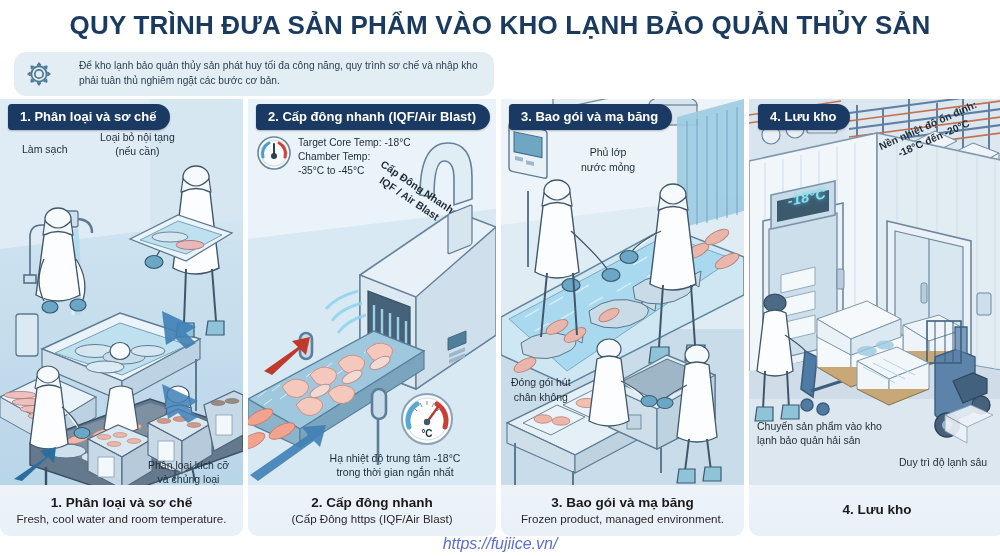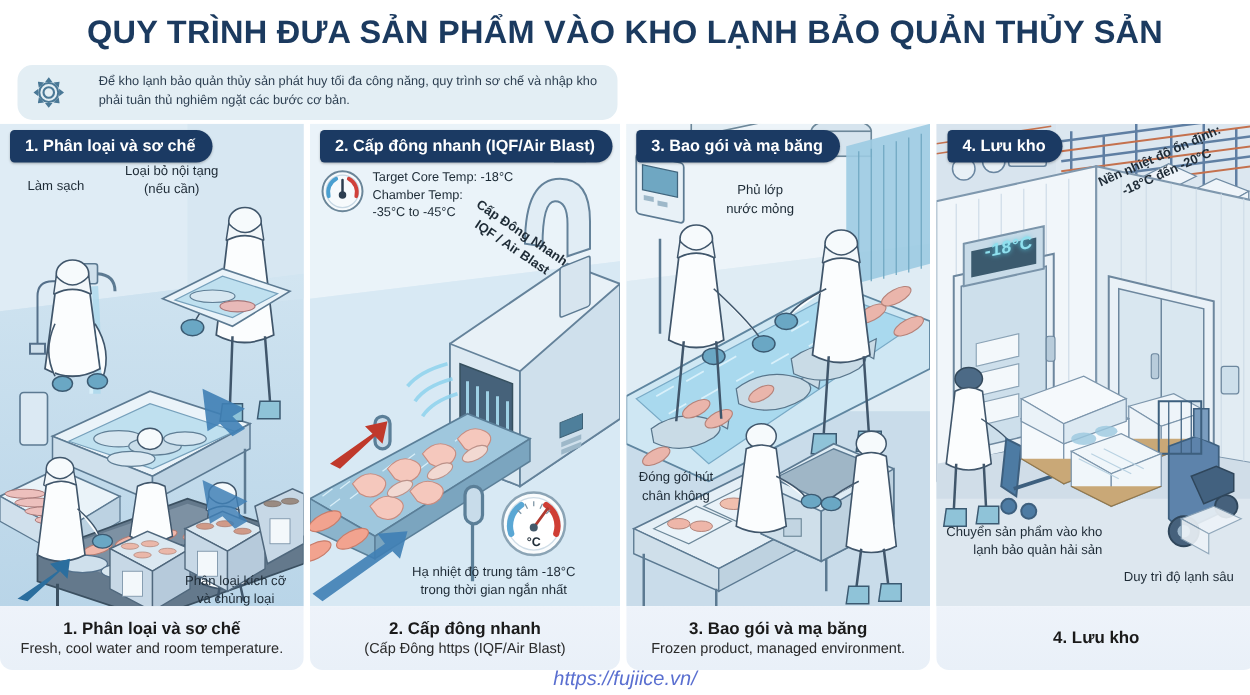--- a/index.html
+++ b/index.html
@@ -63,21 +63,21 @@
     position:absolute; left:0; right:0; bottom:0; height:51px;
     background:linear-gradient(180deg,#eef3fa 0%,#e9f0f8 100%);
     border-radius:0 0 10px 10px;
     display:flex; flex-direction:column; align-items:center; justify-content:center;
     padding:2px 6px;
   }
   .cap-title { font-size:13.5px; font-weight:bold; color:#1a1a1a; line-height:1.25; text-align:center;}
   .cap-sub { font-size:11.6px; color:#2a2a2a; line-height:1.25; text-align:right; }
 
   
-  .anno { position:absolute; font-size:10.5px; color:#1e2b36; line-height:1.3; z-index:15;text-align:right; }
+  .anno { position:absolute; font-size:10.5px; color:#1e2b36; line-height:1.3; z-index:15; }
   .anno.c { text-align:center; }
 
   
   .url {
     position:absolute; left:0; bottom:3px; width:1000px; text-align:center;
     font-size:16px; color:#5a6fd0; font-style:italic;
   }
   svg { display:block; }
 </style>
 </head>

